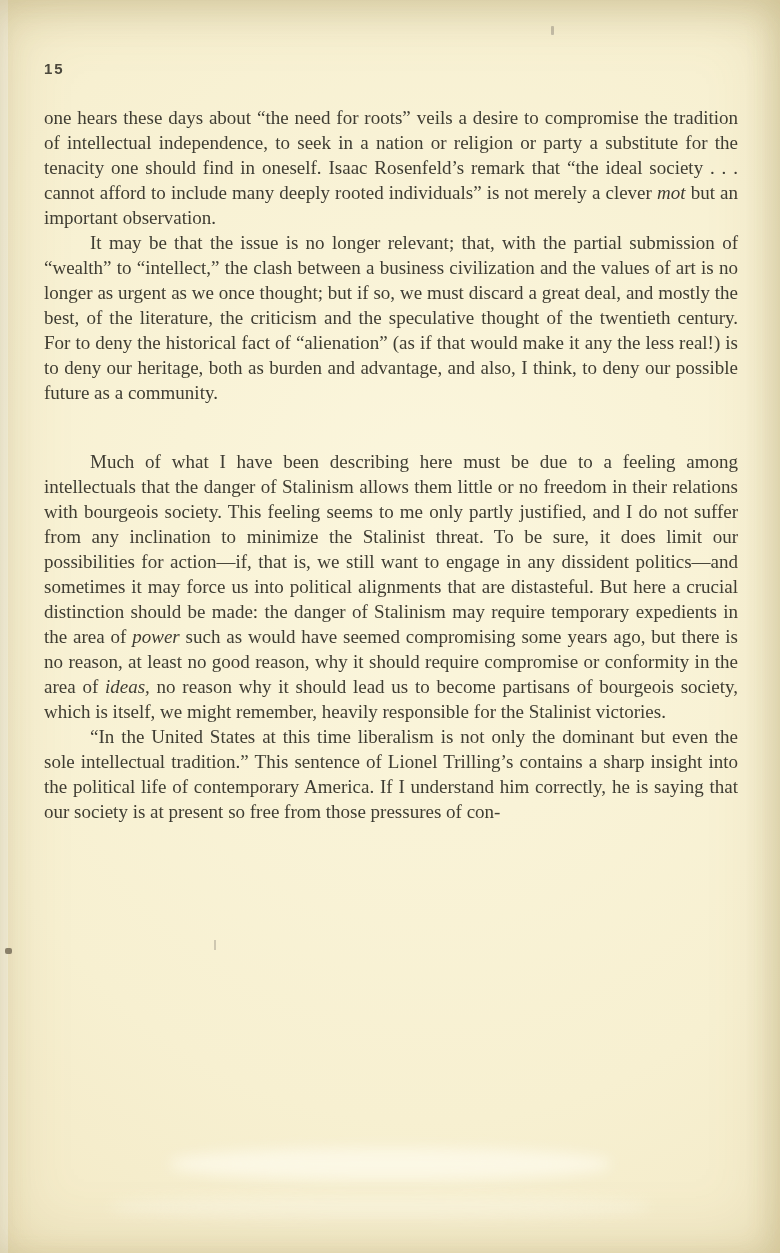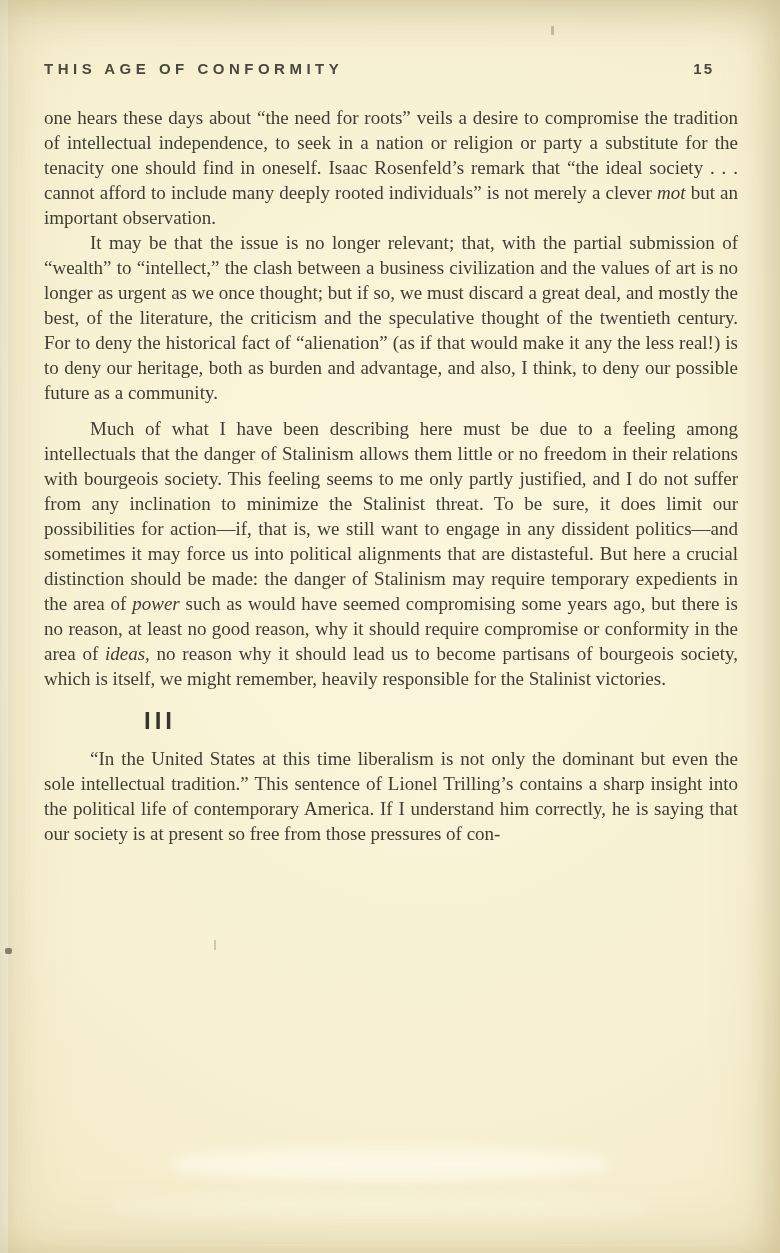--- a/index.html
+++ b/index.html
@@ -40,21 +40,21 @@
   }
   .page-number { letter-spacing: 2px; margin-right: 24px; }
   .body-text {
     margin-top: 28px;
     font-size: 19px; line-height: 25px;
     color: #3f3d33;
     text-align: justify;
   }
   p.par { margin: 0; }
   p.par.indent { text-indent: 46px; font-family: Liberation Serif, serif; }
-  p.par.space-before { margin-top: 11px; }
+  p.par.space-before { margin-top: 44px; }
   .italic { font-style: italic; }
   .section-heading {
     font-family: "Liberation Sans", sans-serif;
     font-weight: bold; font-size: 24px;
     letter-spacing: 4px;
     color: #36342c;
     margin: 17px 0 13px 100px;
   }
   .speck { position: absolute; pointer-events: none; }
   .speck-a { left: 5px; top: 948px; width: 7px; height: 6px; background: #756f5f; border-radius: 2px; opacity: .85; }
@@ -69,29 +69,27 @@
   .ghost-b { left: 110px; top: 1196px; width: 540px; height: 22px; opacity: .6; }
 </style>
 </head>
 <body>
 
 <div class="page">
   <div class="edge-left"></div>
 
   <div class="content">
     <div class="running-header">
-      <span>THIS AGE OF CONFORMITY</span>
       <span class="page-number">15</span>
     </div>
 
     <div class="body-text">
         <p class="par"><span>one hears these days about “the need for roots” veils a desire to compromise the tradition of intellectual independence, to seek in a nation or religion or party a substitute for the tenacity one should find in oneself. Isaac Rosenfeld’s remark that “the ideal society . . . cannot afford to include many deeply rooted individuals” is not merely a clever </span><span class="italic">mot</span><span> but an important observation.</span></p>
         <p class="par indent"><span>It may be that the issue is no longer relevant; that, with the partial submission of “wealth” to “intellect,” the clash between a business civilization and the values of art is no longer as urgent as we once thought; but if so, we must discard a great deal, and mostly the best, of the literature, the criticism and the speculative thought of the twentieth century. For to deny the historical fact of “alienation” (as if that would make it any the less real!) is to deny our heritage, both as burden and advantage, and also, I think, to deny our possible future as a community.</span></p>
         <p class="par indent space-before"><span>Much of what I have been describing here must be due to a feeling among intellectuals that the danger of Stalinism allows them little or no freedom in their relations with bourgeois society. This feeling seems to me only partly justified, and I do not suffer from any inclination to minimize the Stalinist threat. To be sure, it does limit our possibilities for action—if, that is, we still want to engage in any dissident politics—and sometimes it may force us into political alignments that are distasteful. But here a crucial distinction should be made: the danger of Stalinism may require temporary expedients in the area of </span><span class="italic">power</span><span> such as would have seemed compromising some years ago, but there is no reason, at least no good reason, why it should require compromise or conformity in the area of </span><span class="italic">ideas,</span><span> no reason why it should lead us to become partisans of bourgeois society, which is itself, we might remember, heavily responsible for the Stalinist victories.</span></p>
-        <div class="section-heading">III</div>
         <p class="par indent"><span>“In the United States at this time liberalism is not only the dominant but even the sole intellectual tradition.” This sentence of Lionel Trilling’s contains a sharp insight into the political life of contemporary America. If I understand him correctly, he is saying that our society is at present so free from those pressures of con-</span></p>
       </div>
   </div>
 
   <div class="speck speck-a"></div>
   <div class="speck speck-b"></div>
   <div class="speck speck-c"></div>
   <div class="ghost ghost-a"></div>
   <div class="ghost ghost-b"></div>
 </div>

